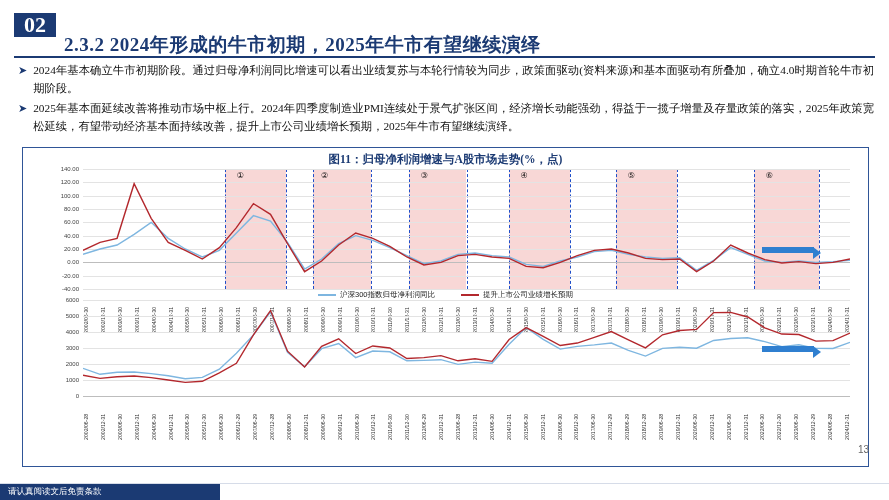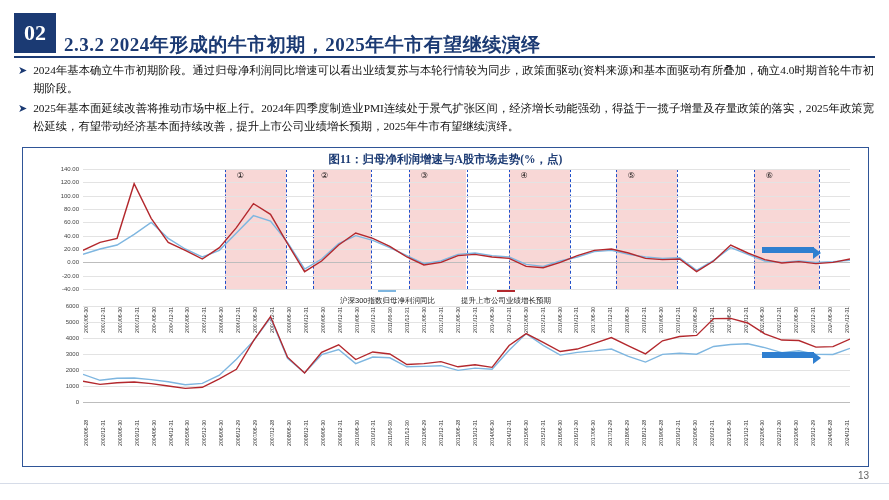--- a/index.html
+++ b/index.html
@@ -7,21 +7,21 @@
     width:889px;height:500px;
     font-family:"Liberation Sans","DejaVu Sans",sans-serif;
     background:#ffffff;
     overflow:hidden;
     position:relative;
   }
   
   .slide{position:relative;width:889px;height:500px;}
   .hdr{position:absolute;left:0;top:0;width:889px;height:62px;}
   .num-box{
-    position:absolute;left:14px;top:13px;width:42px;height:40px;
+    position:absolute;left:14px;top:13px;width:42px;height:24px;
     background:#1b3a73;color:#fff;font-size:22px;font-weight:bold;
     display:flex;align-items:center;justify-content:center;
     font-family:"Liberation Serif","DejaVu Serif",serif;
   }
   .hdr-title{
     position:absolute;left:64px;top:32px;
     font-size:19px;font-weight:bold;color:#1b3a73;
     font-family:"Liberation Serif","DejaVu Serif",serif;
     letter-spacing:.5px;
   }
@@ -75,37 +75,37 @@
   .xlabels{position:absolute;left:60px;right:18px;height:46px;}
   .xtick{
     position:absolute;top:0;font-size:5.2px;color:#333;
     transform-origin:left top;transform:rotate(-90deg) translateX(-44px);
     white-space:nowrap;
   }
   .legend{
     display:flex;justify-content:center;gap:26px;align-items:center;
     font-size:7.5px;color:#222;margin-top:1px;
   }
-  .legend span.key{display:inline-flex;align-items:center;gap:4px;flex-direction:column;}
+  .legend span.key{display:inline-flex;align-items:center;gap:4px;}
   .swatch{width:18px;height:2px;display:inline-block;}
   .sw-blue{background:#7eb6e0;}
   .sw-red{background:#b3282d;}
   .arrow{
     position:absolute;height:0;border-top:6px solid #2f7fd0;
   }
   .arrow:after{
     content:"";position:absolute;right:-7px;top:-6px;
     border-left:8px solid #2f7fd0;border-top:6px solid transparent;border-bottom:6px solid transparent;
   }
   
   .source{
     position:absolute;left:44px;top:466px;font-size:11px;font-weight:bold;color:#111;
     font-family:"Liberation Serif","DejaVu Serif",serif;
   }
-  .pagenum{position:absolute;right:20px;top:470px;font-size:10px;color:#666;}
+  .pagenum{position:absolute;right:20px;top:444px;font-size:10px;color:#666;}
   .disclaimer{
     position:absolute;left:0;bottom:0;width:220px;height:16px;background:#1b3a73;
     color:#fff;font-size:8.5px;display:flex;align-items:center;padding-left:8px;
     box-sizing:border-box;
   }
   .botrule{position:absolute;left:0;bottom:16px;width:889px;height:1px;background:#d6dce8;}
 </style>
 </head>
 <body>
 
@@ -314,13 +314,14 @@
           <div class="xtick" style="left: 710.267px;">2023/06-30</div>
           <div class="xtick" style="left: 727.178px;">2023/12-29</div>
           <div class="xtick" style="left: 744.089px;">2024/06-28</div>
           <div class="xtick" style="left: 761px;">2024/12-31</div>
         </div>
     </div>
   </div>
 
   <div class="pagenum">13</div>
   <div class="botrule"></div>
+  <div class="disclaimer">请认真阅读文后免责条款</div>
 </div>
 
 </body></html>

